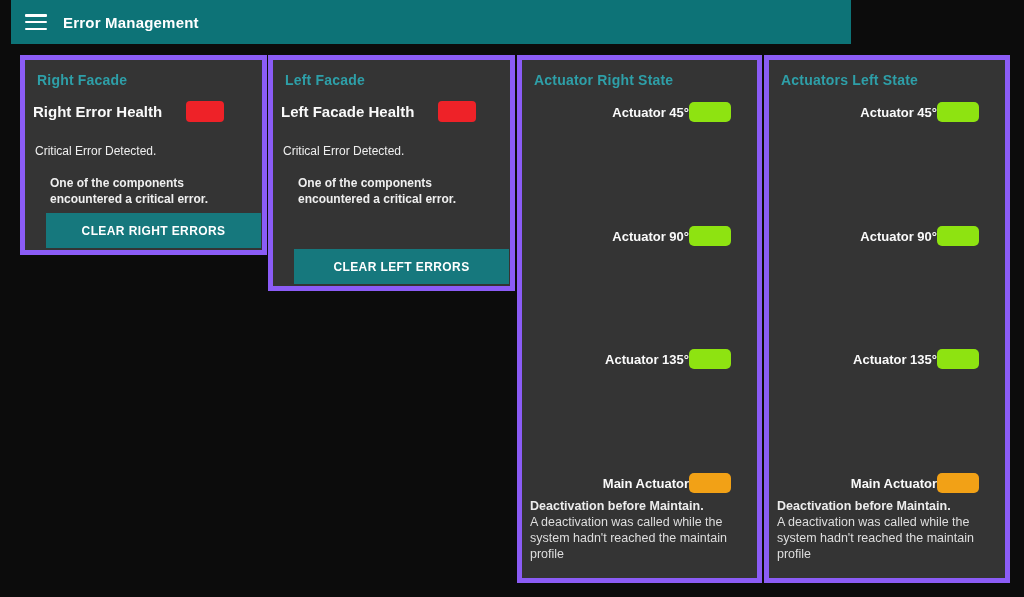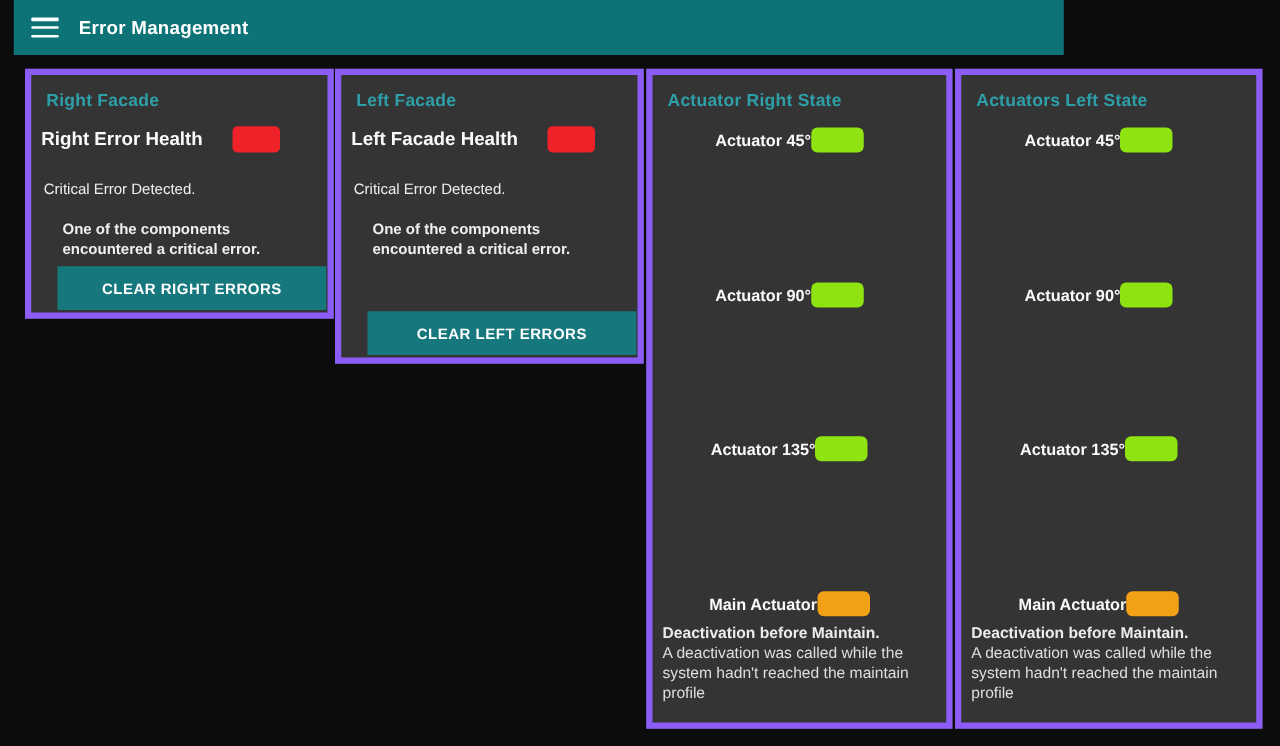--- a/index.html
+++ b/index.html
@@ -61,21 +61,21 @@
     background:#16787d; border:none; cursor:pointer;
     color:#ffffff; font-family:"Liberation Sans", sans-serif;
     font-size:12px; font-weight:700; letter-spacing:0.4px;
     text-transform:uppercase;
     margin-left:20px;
   }
 
   
   .act-row {
     position:absolute; left:10px; right:26px; height:24px;
-    display:flex; align-items:center; justify-content:center;
+    display:flex; align-items:center; justify-content:flex-end;
   }
   .act-row .indicator { width:42px; height:20px; border-radius:5px; }
   .act-label { color:#fafafa; font-size:13px; font-weight:700; }
   .row-0 { top:40px; }
   .row-1 { top:164px; }
   .row-2 { top:287px; }
   .row-3 { top:411px; }
   .act-warning {
     position:absolute; left:8px; right:6px; top:438px;
   }

